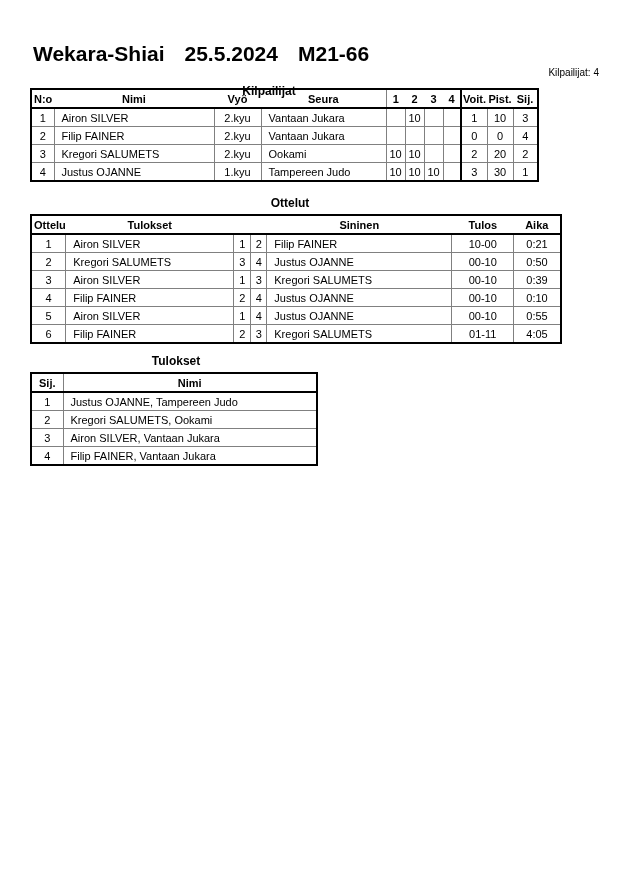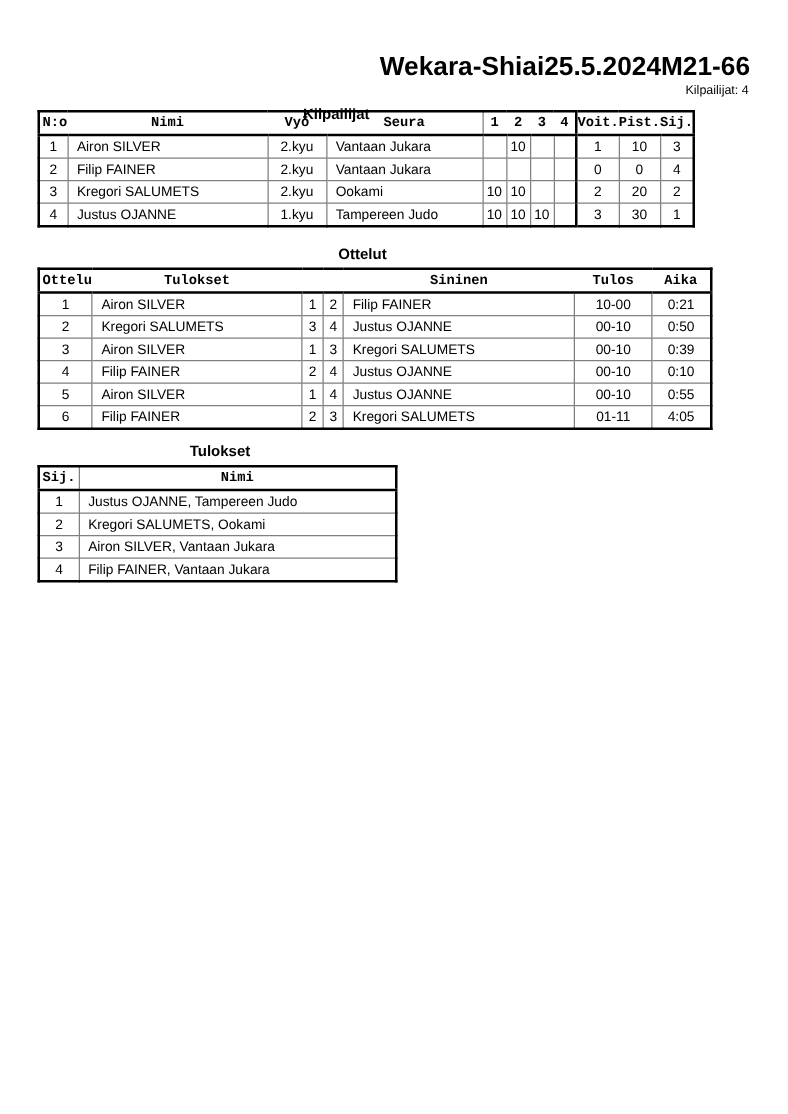--- a/index.html
+++ b/index.html
@@ -3,43 +3,43 @@
 <meta charset="utf-8">
 <style>
   html,body { margin:0; padding:0; }
   body {
     width:630px; height:891px; background:#ffffff; position:relative;
     font-family:"Liberation Sans", sans-serif; color:#000;
     overflow:hidden;
   }
   .title-row {
     position:absolute; left:33px; right:30px; top:42px;
-    display:flex; justify-content:flex-end;
-    font-weight:bold; font-size:21px; white-space:nowrap;
+    display:flex; justify-content:flex-start;
+    font-weight:bold; font-size:21px; white-space:nowrap;gap:20px;
   }
   .sub {
     position:absolute; font-weight:bold; font-size:12px;
     transform:translateX(-50%); white-space:nowrap;
   }
   .sub-kilpailijat { left:245px; top:84px;margin-left:24px; }
   .sub-ottelut    { left:290px; top:196px; }
   .sub-tulokset   { left:176px; top:354px;text-align:center; }
   .count-label {
     position:absolute; right:31px; top:67px; font-size:10px;
   }
   table {
     position:absolute; border-collapse:collapse; border:2px solid #000;
     table-layout:fixed; font-size:11px;
   }
   #t-competitors { left:30px; top:88px; }
   #t-matches     { left:30px; top:214px; }
   #t-results     { left:30px; top:372px; }
   th {
     font-weight:bold; font-size:11px; border-bottom:2px solid #000;
-    height:17px; padding:0; text-align:center; white-space:nowrap; overflow:hidden;font-family:Liberation Mono, monospace;
+    height:17px; padding:0; text-align:center; white-space:nowrap; overflow:hidden;
   }
   td {
     border:1px solid #808080; height:17px; padding:0 2px;
     text-align:center; white-space:nowrap; overflow:hidden;
   }
   td.l { text-align:left; padding-left:7px; }
   th.l { text-align:left; padding-left:2px; }
   th.thick-left, td.thick-left { border-left:2px solid #000; }
   th.vline-right { border-right:1px solid #808080;margin-top:27px; }
 </style>

